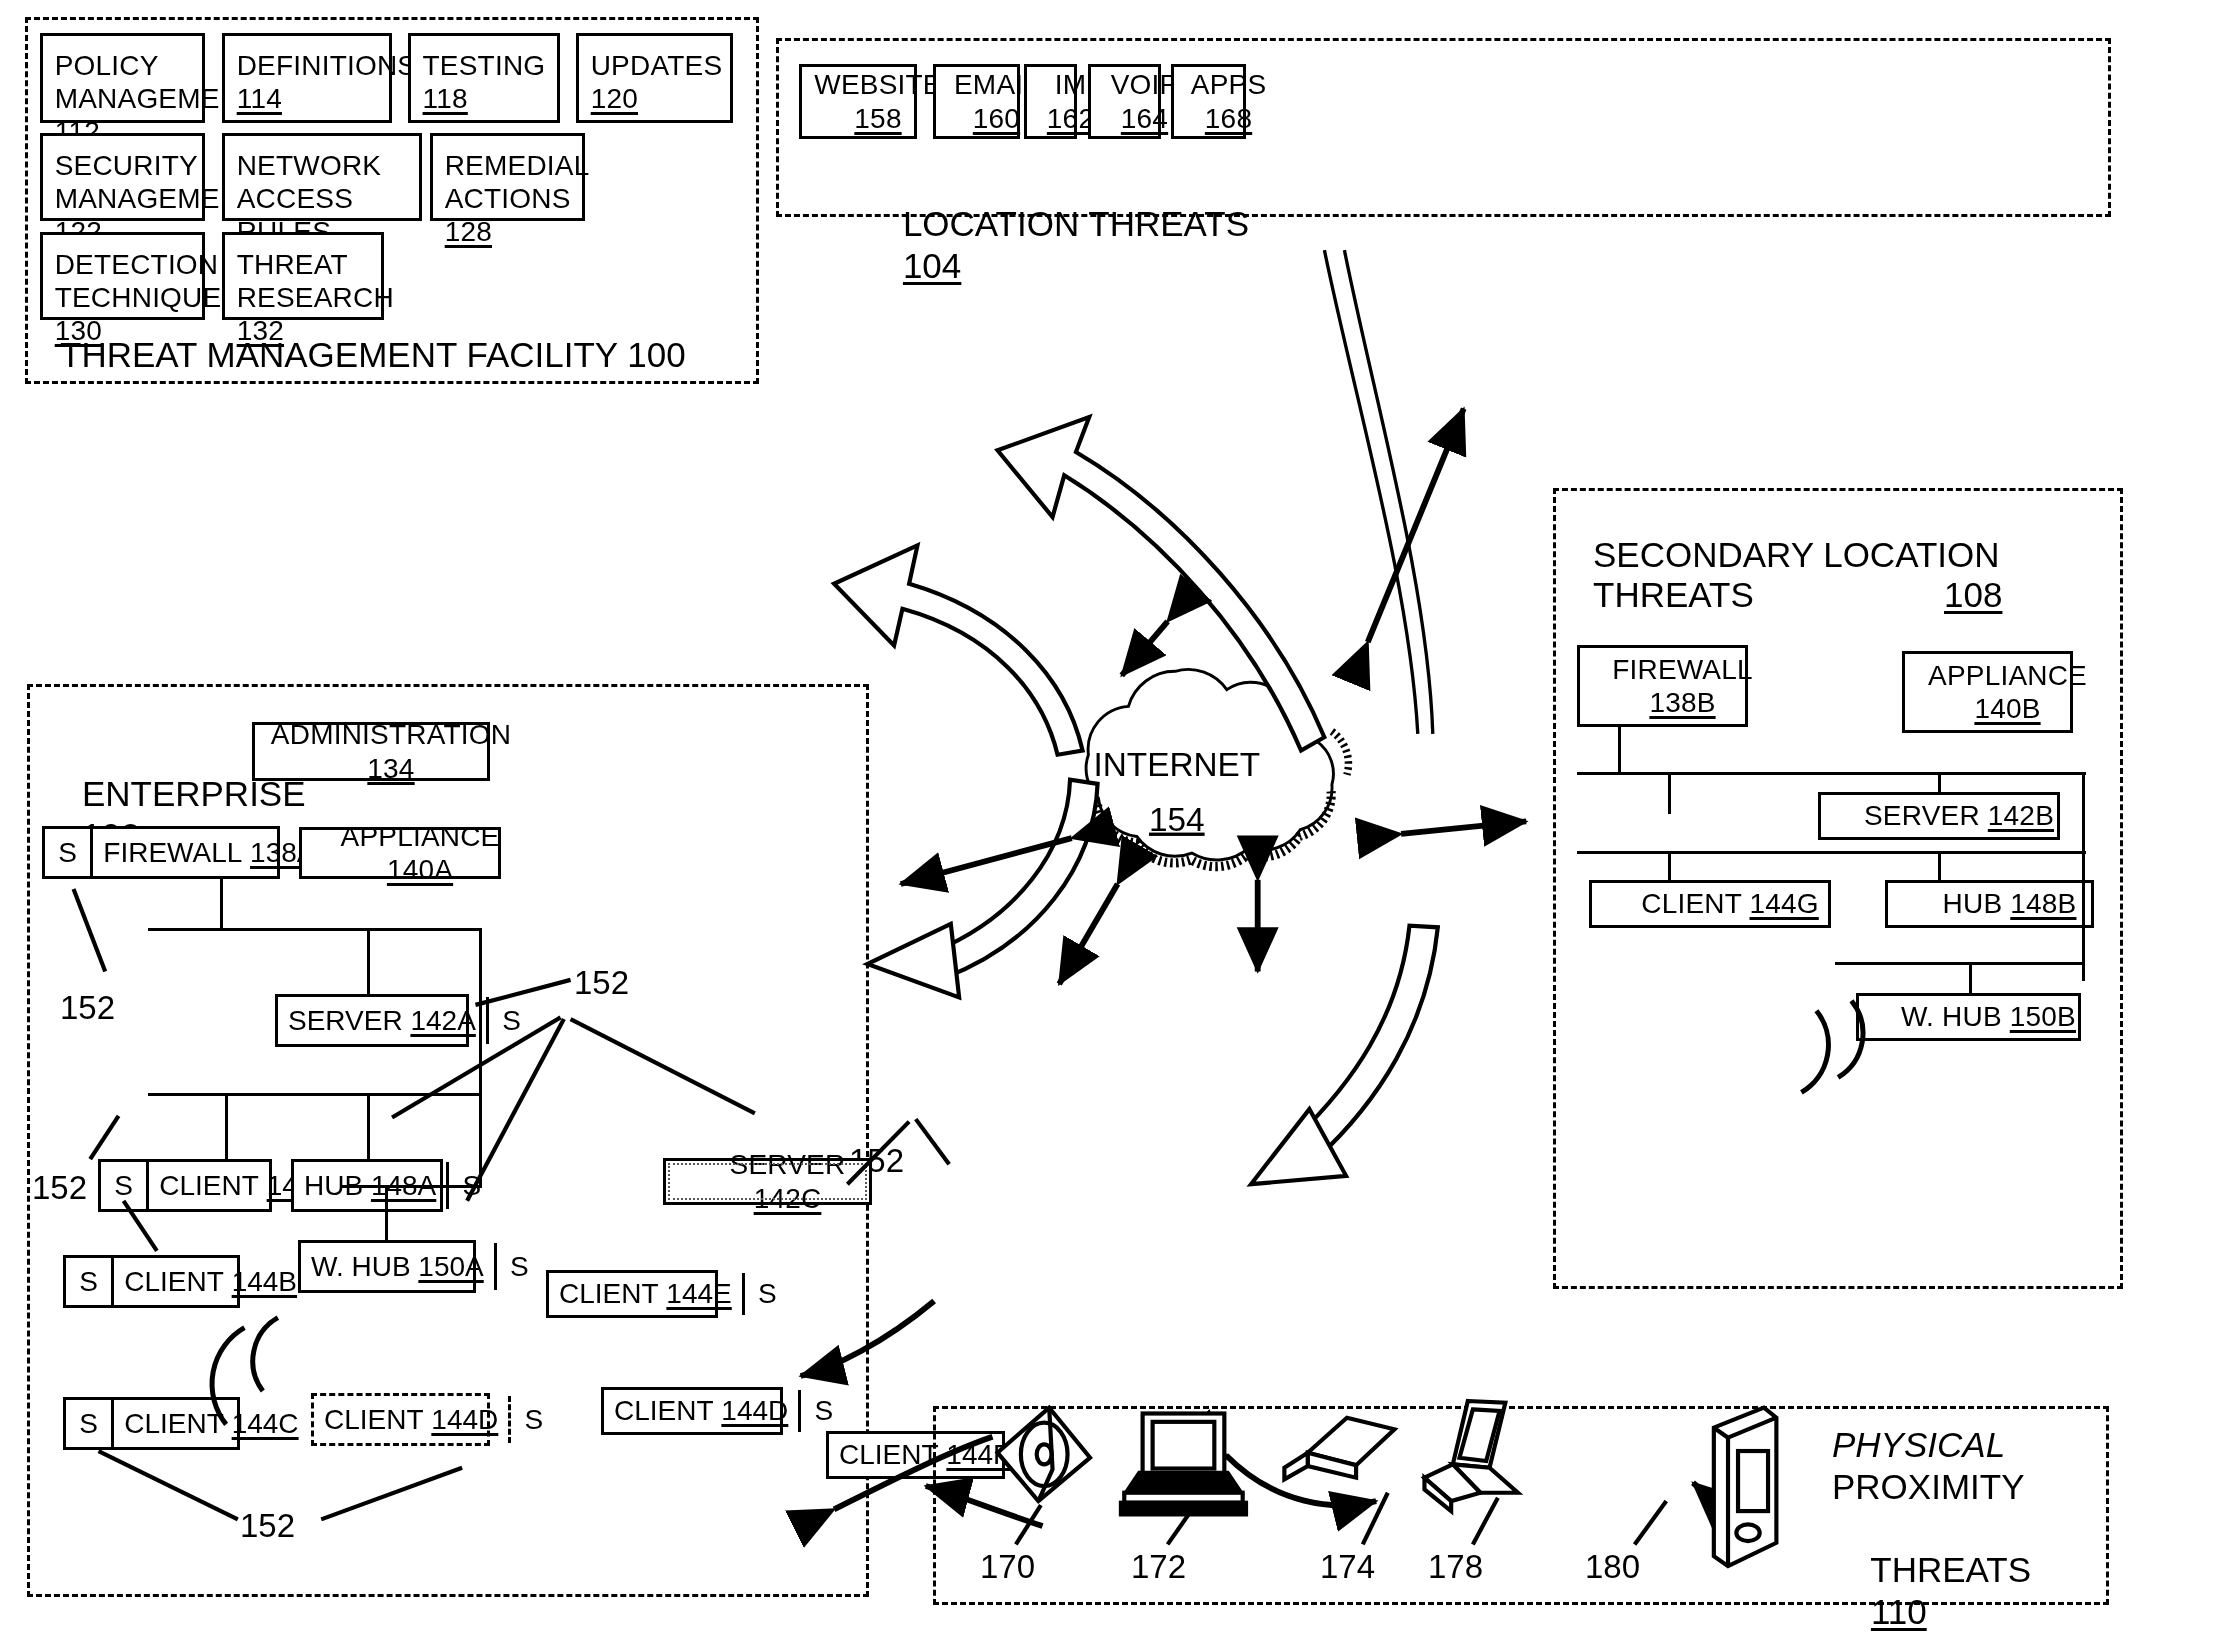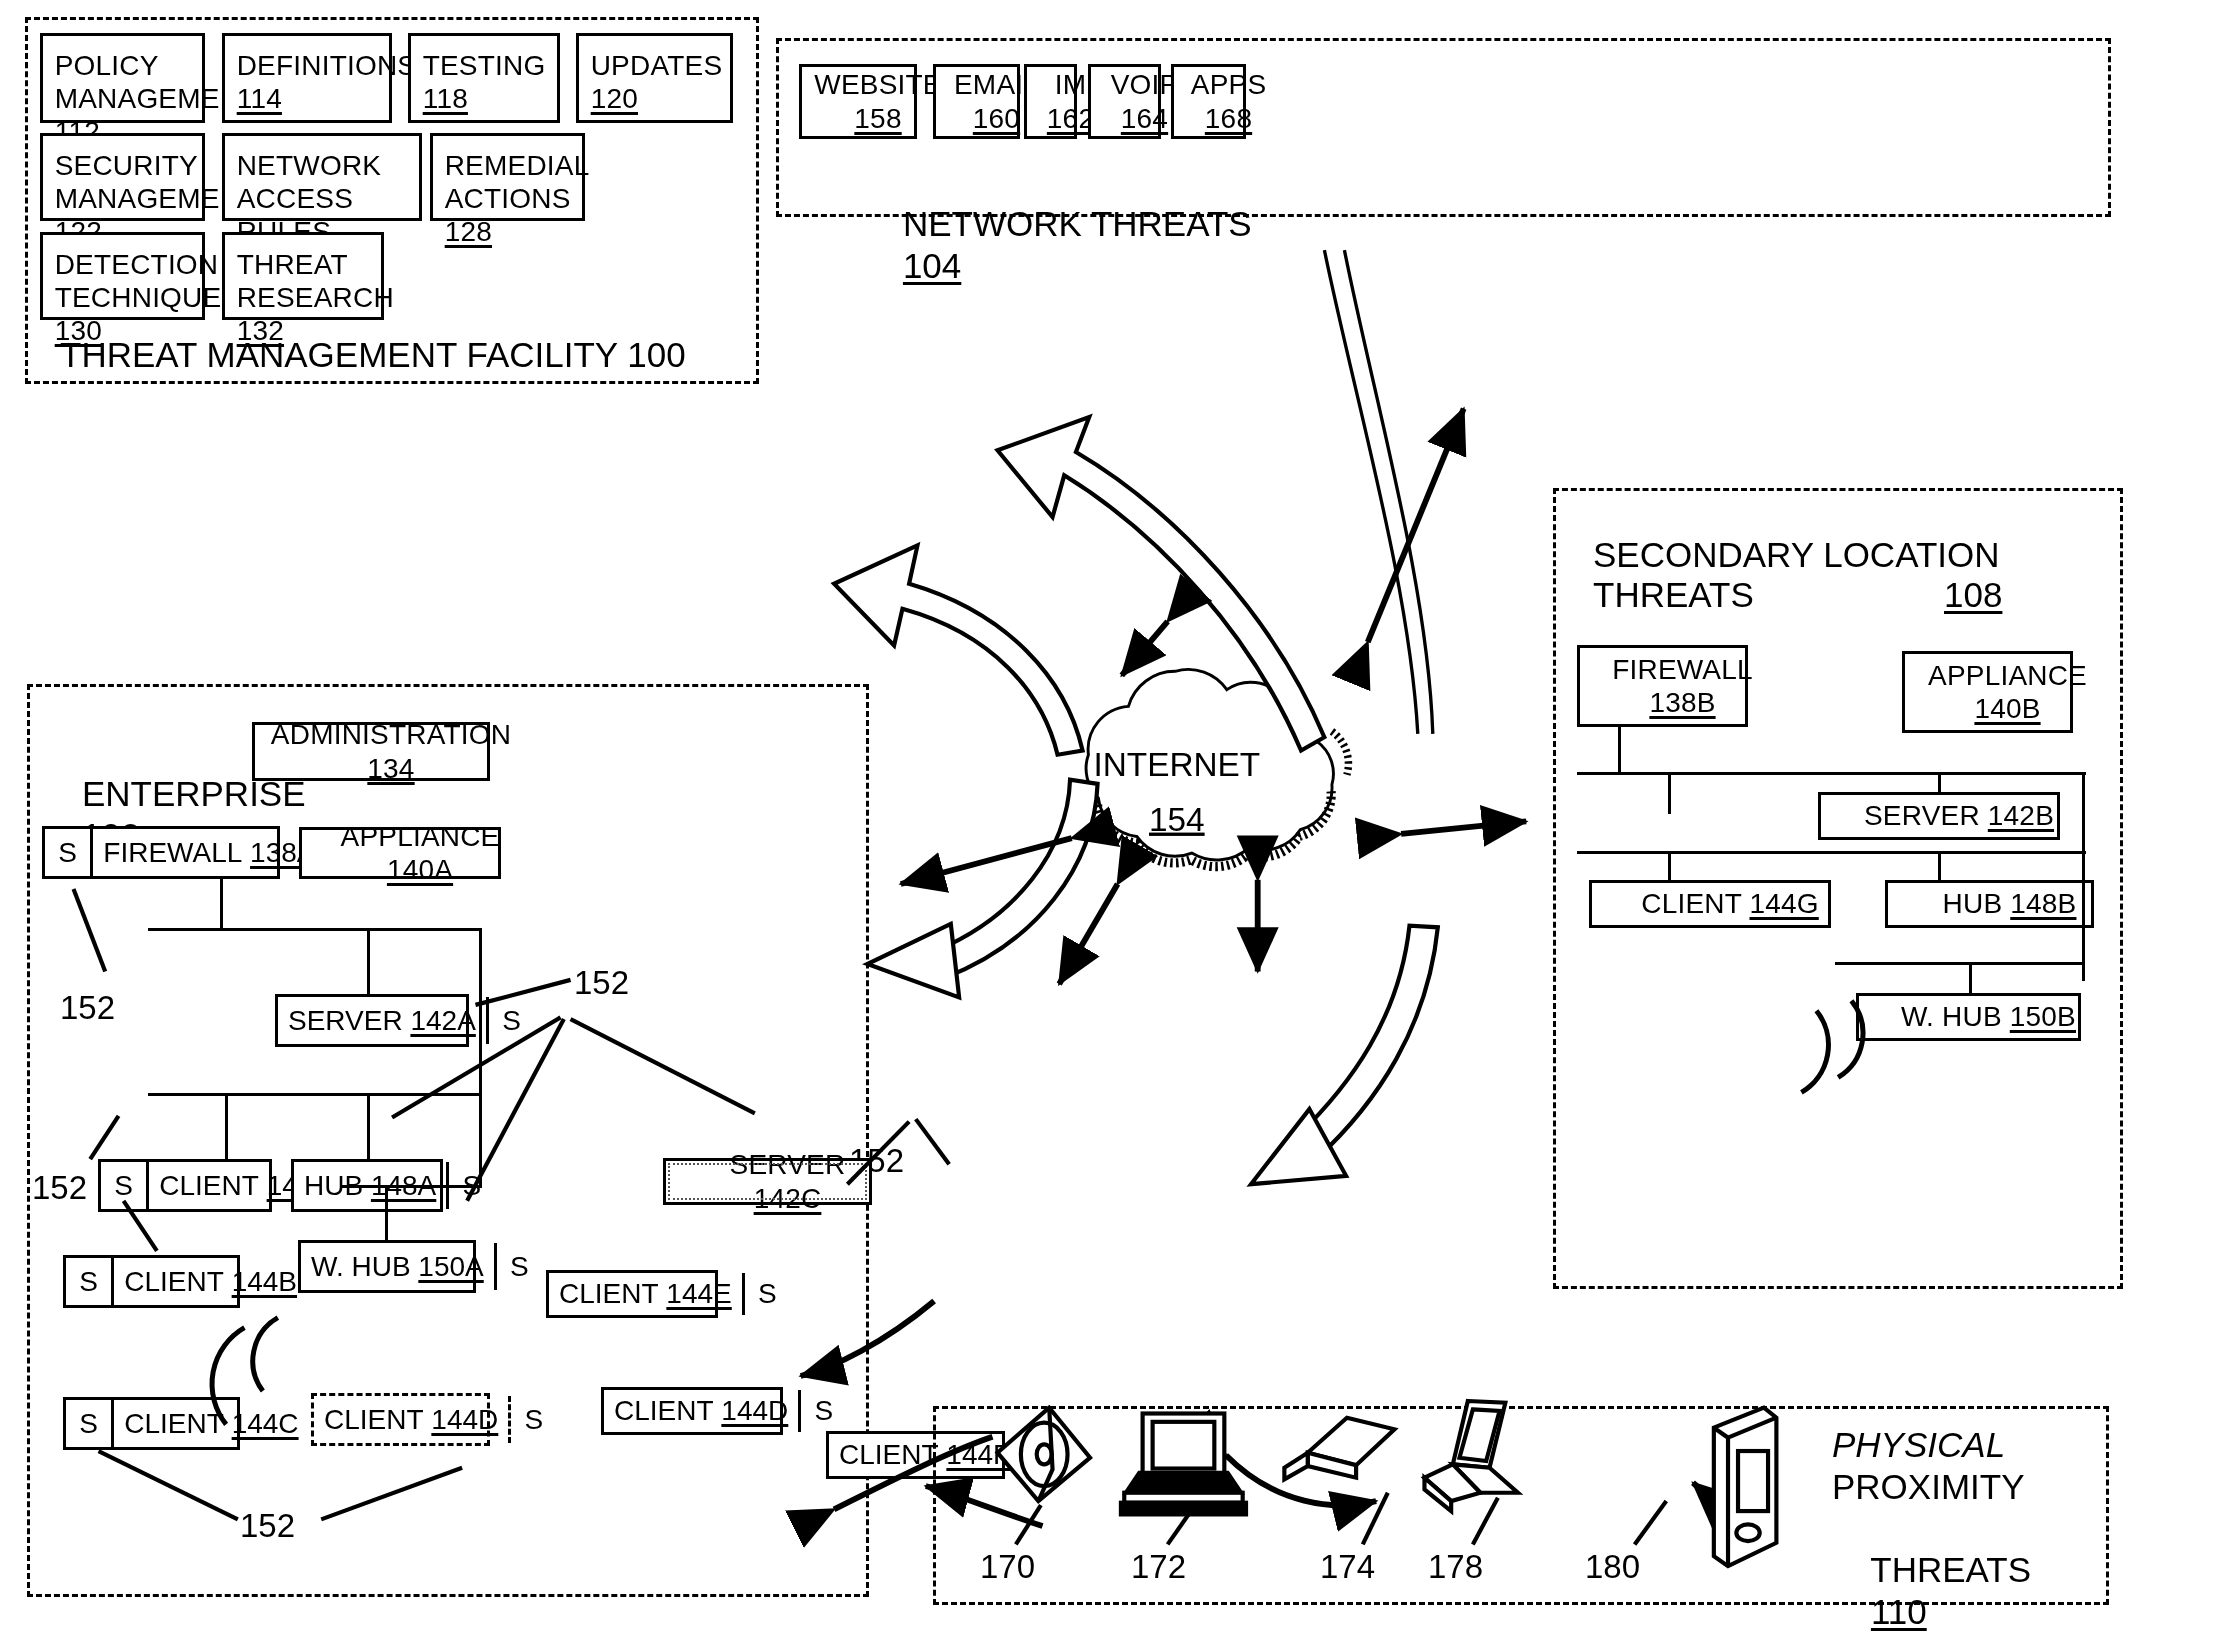--- a/index.html
+++ b/index.html
@@ -60,21 +60,21 @@
     </span>
   </div>
 
   <div class="box tl" style="left:222px;top:33px;width:170px;height:90px;">
     <span>
       <span>DEFINITIONS</span><br>
       <span class="ref">114</span>
     </span>
   </div>
 
-  <div class="box tl" style="left:408px;top:33px;width:152px;height:90px;">
+  <div class="box tl" style="left:408px;top:33px;width:152px;height:90px;justify-content:flex-end;">
     <span>
       <span>TESTING</span><br>
       <span class="ref">118</span>
     </span>
   </div>
 
   <div class="box tl" style="left:576px;top:33px;width:157px;height:90px;">
     <span>
       <span>UPDATES</span><br>
       <span class="ref">120</span>
@@ -145,21 +145,21 @@
     </span>
   </div>
   <div class="box" style="left:1171px;top:64px;width:75px;height:75px;">
     <span>
       <span>APPS</span><br>
       <span class="ref">168</span>
     </span>
   </div>
 
   <div class="lbl big" style="left:864px;top:161px;">
-    <span>NETWORK THREATS</span>
+    <span>LOCATION THREATS</span>
     <span class="ref">104</span>
   </div>
 
   <div class="region" style="left:1553px;top:488px;width:570px;height:801px;"></div>
 
   <div class="lbl big" style="left:1593px;top:534px;">SECONDARY LOCATION</div>
   <div class="lbl big" style="left:1593px;top:574px;">THREATS</div>
   <div class="lbl big ref" style="left:1944px;top:574px;">108</div>
 
   <div class="box" style="left:1577px;top:645px;width:171px;height:82px;">

